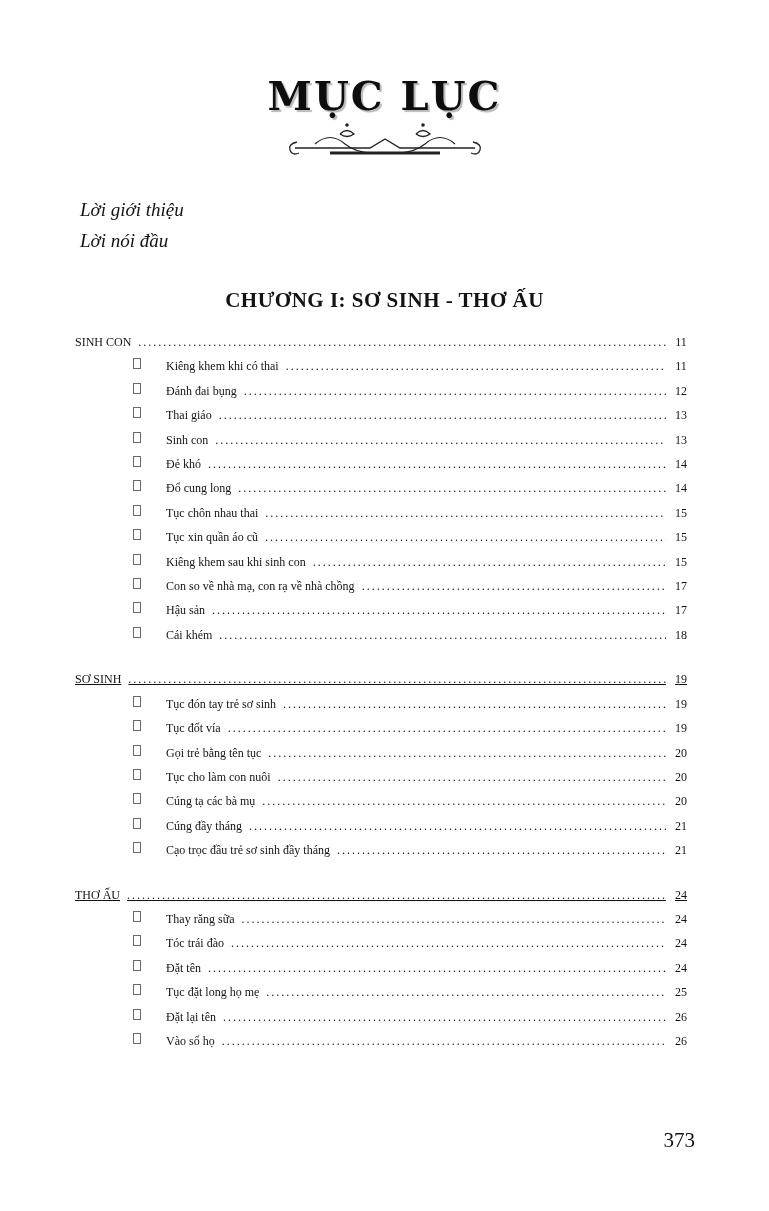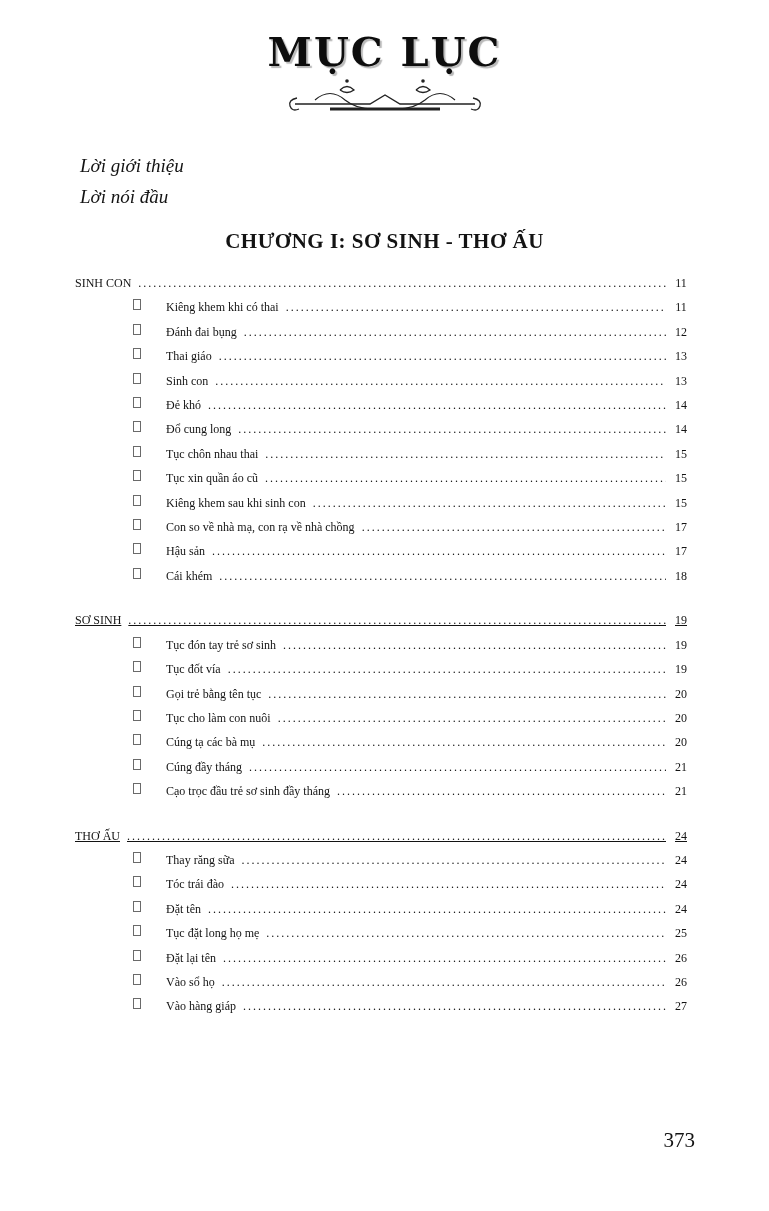--- a/index.html
+++ b/index.html
@@ -8,39 +8,39 @@
     width: 769px;
     height: 1211px;
     margin: 0 auto;
     background: #ffffff;
     font-family: "Liberation Serif", serif;
     color: #131313;
     overflow: hidden;
   }
   .title {
     margin: 0;
-    padding-top: 30px;
+    padding-top: 74px;
     text-align: center;
     font-family: "DejaVu Serif", serif;
     font-size: 40px;
     font-weight: 800;
     letter-spacing: 2px;
     line-height: 1.1;
     color: #0d0d0d;
     text-shadow: 2px 2px 1px #b9b9b9;
   }
   .ornament { display: block; margin: 2px auto 0 auto; }
   .front-matter {
     margin: 34px 10px 0 80px;
     font-style: italic;
     font-size: 19px;
     line-height: 31px;
   }
   .chapter-heading {
-    margin-top: 17px;
+    margin-top: 32px;
     text-align: center;
     font-weight: bold;
     font-size: 21px;
     letter-spacing: 0.5px;
   }
   .toc {
     margin: 17px 76px 0 75px;
     font-size: 12px;
   }
   .toc-row {
@@ -264,23 +264,17 @@
         <span class="label">Đặt lại tên</span>
         <span class="dots"></span>
         <span class="pagenum">26</span>
       </div>
       <div class="toc-row sub">
         <span class="bullet"></span>
         <span class="label">Vào sổ họ</span>
         <span class="dots"></span>
         <span class="pagenum">26</span>
       </div>
-      <div class="toc-row sub">
-        <span class="bullet"></span>
-        <span class="label">Vào hàng giáp</span>
-        <span class="dots"></span>
-        <span class="pagenum">27</span>
-      </div>
     </div>
 
   <div class="folio">373</div>
 
 </div>
 
 </body></html>

